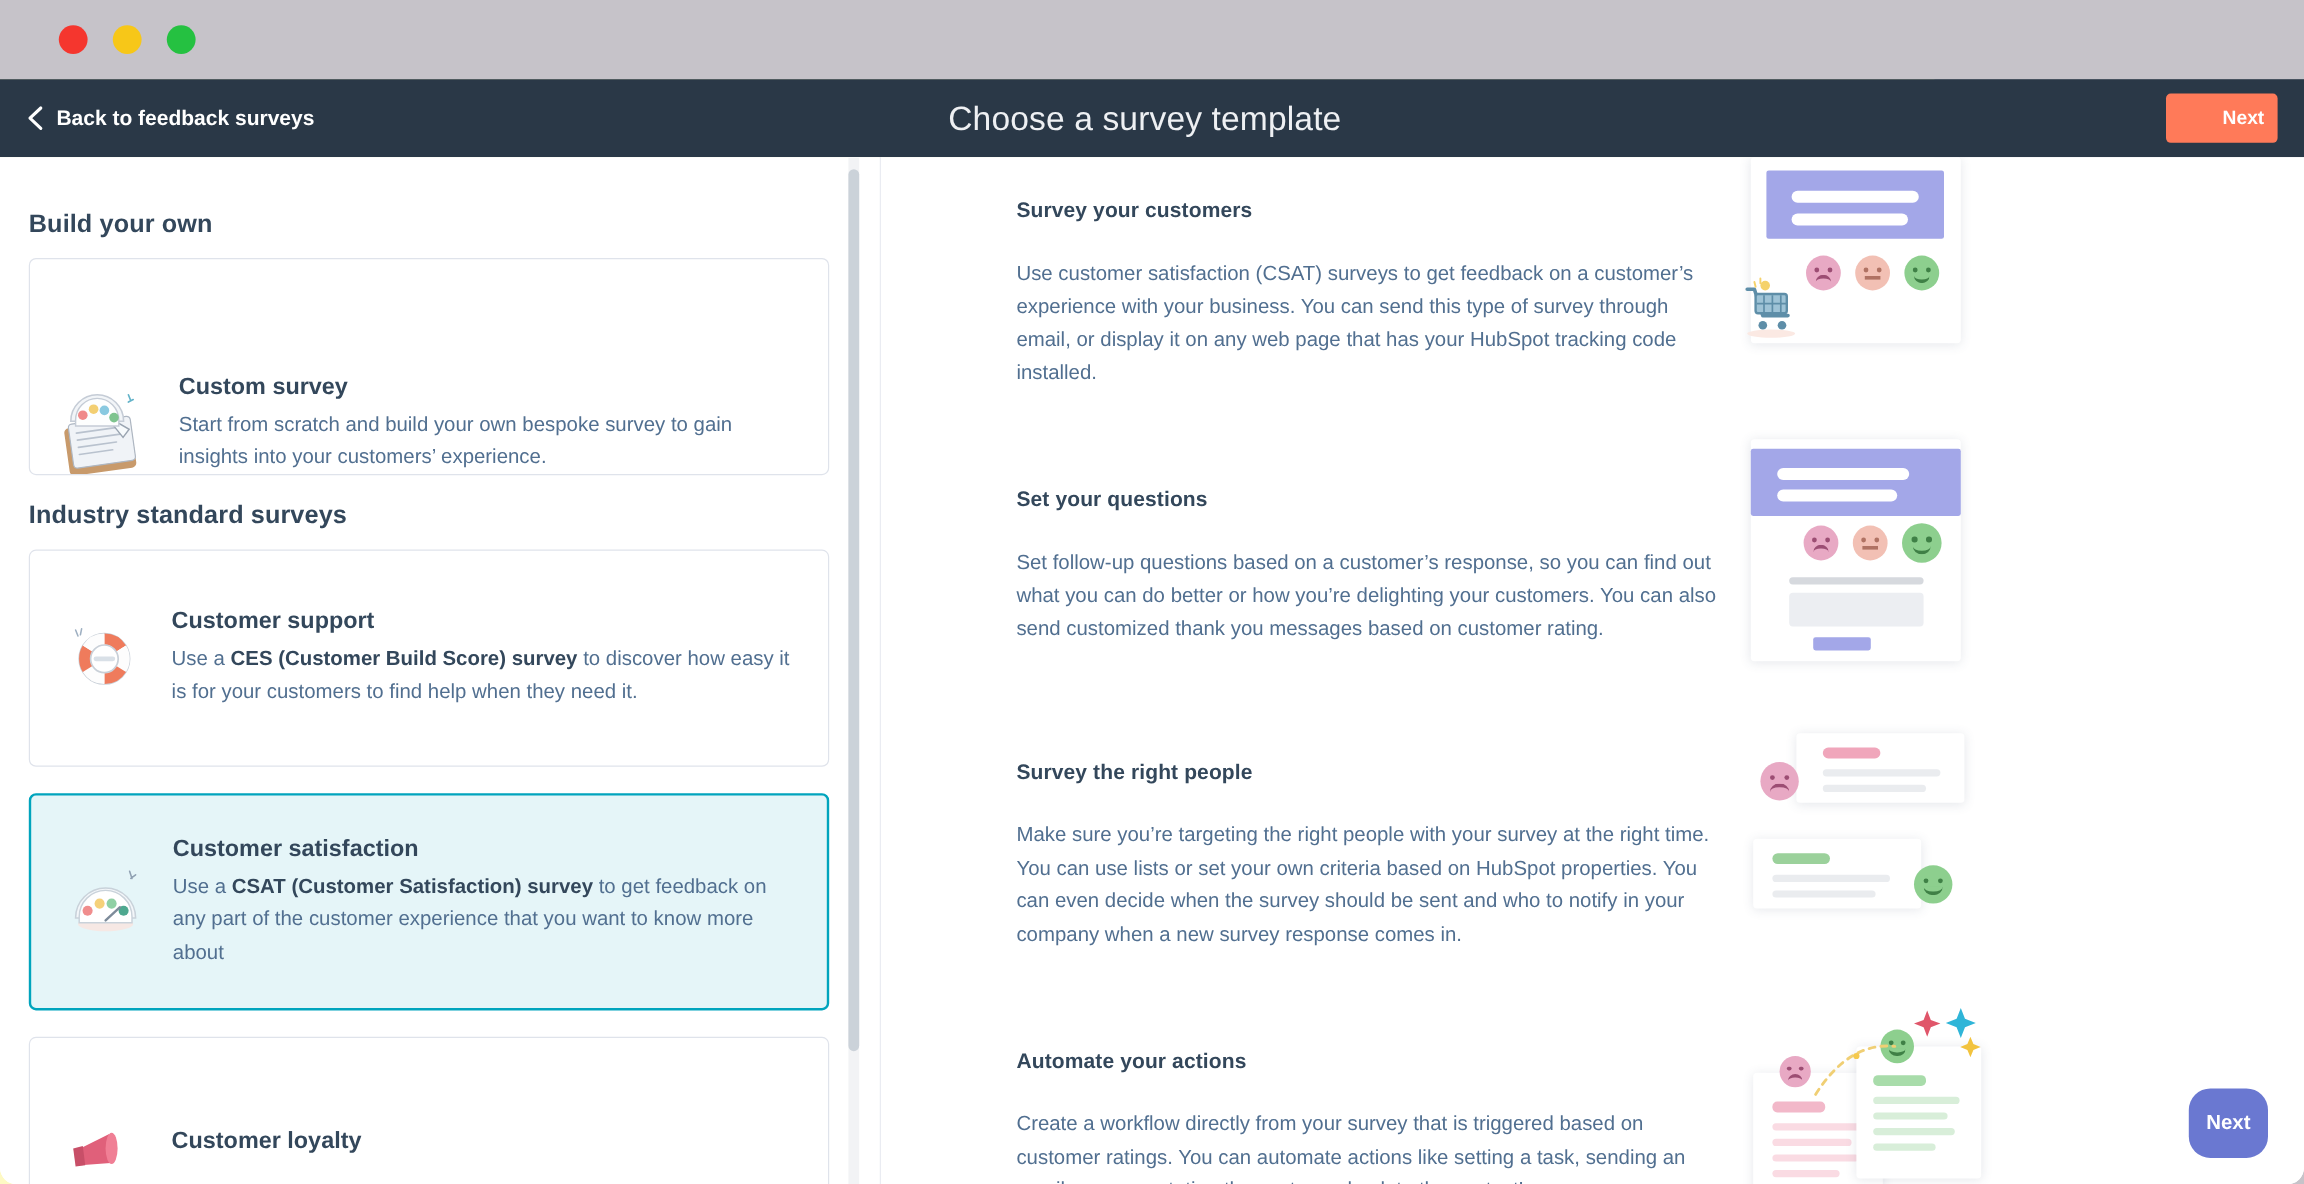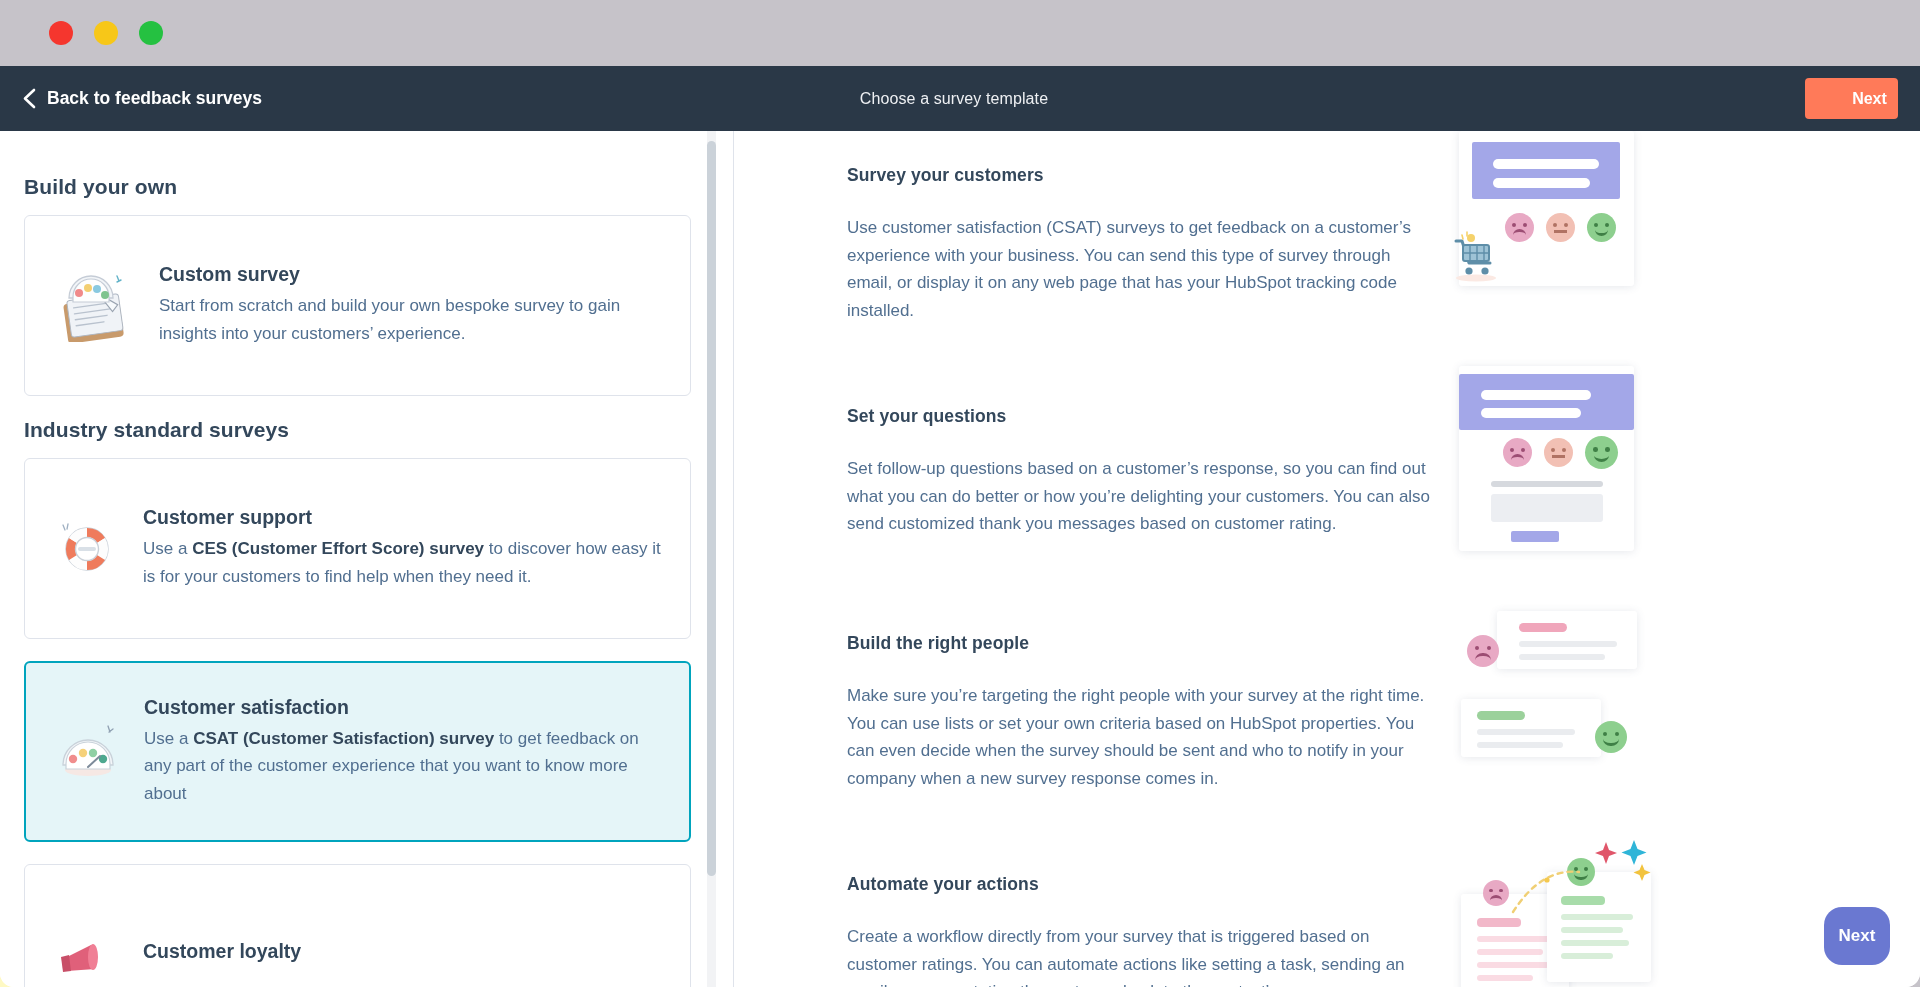--- a/index.html
+++ b/index.html
@@ -48,21 +48,21 @@
   }
   #back-chevron {
     display: block;
     width: 14px; height: 21px;
   }
   #topbar-title {
     position: absolute;
     left: 0; right: 12px;
     text-align: center;
     color: #eef0f3;
-    font-size: 16px;
+    font-size: 28px;
     letter-spacing: .1px;
   }
   #next-button {
     position: absolute;
     right: 22px; top: 12px;
     width: 93px; height: 41px;
     background: #ff7a59;
     border: none; border-radius: 4px;
     color: #ffffff;
     font-family: "Liberation Sans", sans-serif;
@@ -133,21 +133,21 @@
     margin-bottom: 6px;
   }
   .tpl-card .tpl-desc {
     font-size: 17px;
     line-height: 1.62;
     color: #516f90;
   }
   .tpl-card .tpl-desc b { color: #33475b; font-weight: bold; }
 
   
-  #card-custom { padding-left: 34px; }
+  #card-custom { padding-left: 24px; align-items: flex-end; }
   #card-custom .thumb { margin-right: 28px; }
   #card-custom .tpl-desc { max-width: 470px; }
 
   #sidebar-scrollbar-track {
     position: absolute;
     right: 17px; top: 0;
     width: 9px; height: 856px;
     background: #f2f3f5;
   }
   #sidebar-scrollbar-thumb {
@@ -347,21 +347,21 @@
                 <path d="M4 33 a21 21 0 0 1 0 -22 l8 5 a12 12 0 0 0 0 12 Z" fill="#ef7b5c"></path>
                 <path d="M4 11 a21 21 0 0 1 18 -10 v9 a12 12 0 0 0 -10 6 Z" fill="#fdfdfd"></path>
                 <circle cx="22" cy="22" r="11.5" fill="#ffffff" stroke="#c9d0d8" stroke-width="1.4"></circle>
                 <rect x="13" y="20" width="18" height="4" rx="2" fill="#d9e0e7"></rect>
               </g>
               <path d="M12 12 l2 5 M17 11 l-1 5" stroke="#9fb0c2" stroke-width="1.3" stroke-linecap="round" fill="none"></path>
             </svg>
           </div>
           <div class="txt">
             <div class="tpl-title">Customer support</div>
-            <div class="tpl-desc"><span>Use a </span><b>CES (Customer Effort Score) survey</b><span> to discover how easy it is for your customers to find help when they need it.</span></div>
+            <div class="tpl-desc"><span>Use a </span><b>CES (Customer Build Score) survey</b><span> to discover how easy it is for your customers to find help when they need it.</span></div>
           </div>
         </div>
 
         <div class="tpl-card selected">
           <div class="thumb">
             <svg viewBox="0 0 72 72" width="72" height="72">
               <g transform="translate(8,18)">
                 <ellipse cx="28" cy="36" rx="23" ry="6" fill="#f6e8e4"></ellipse>
                 <path d="M3 31 A25 25 0 0 1 53 31 L45 31 A17 17 0 0 0 11 31 Z" fill="#f3f6f9" stroke="#c9d2da" stroke-width="1.3"></path>
                 <path d="M6 30 A22 22 0 0 1 50 30 L50 35 L6 35 Z" fill="#ffffff" stroke="#c9d2da" stroke-width="1.2"></path>
@@ -484,21 +484,21 @@
               </div>
               <div class="grey-line" style="position:absolute;top:115px;left:32px;width:112px;height:6px;background:#d6d9de;"></div>
               <div style="position:absolute;top:128px;left:32px;width:112px;height:28px;background:#eceef2;border-radius:3px;"></div>
               <div style="position:absolute;top:165px;left:52px;width:48px;height:11px;background:#a3a7e8;border-radius:2px;"></div>
             </div>
           </div>
         </div>
 
         <div class="feature-row">
           <div class="feature-copy">
-            <h3>Build the right people</h3>
+            <h3>Survey the right people</h3>
             <p>Make sure you’re targeting the right people with your survey at the right time. You can use lists or set your own criteria based on HubSpot properties. You can even decide when the survey should be sent and who to notify in your company when a new survey response comes in.</p>
           </div>
           <div class="feature-art">
             <div style="position:relative;width:185px;height:180px;margin-top:-12px;">
               <div class="card-shape" style="position:absolute;top:12px;left:38px;width:140px;height:58px;">
                 <div style="position:absolute;top:12px;left:22px;width:48px;height:9px;background:#f0a6bb;border-radius:5px;"></div>
                 <div class="grey-line" style="position:absolute;top:30px;left:22px;width:98px;height:6px;"></div>
                 <div class="grey-line" style="position:absolute;top:43px;left:22px;width:86px;height:6px;"></div>
               </div>
               <span class="face sad" style="position:absolute;top:36px;left:8px;width:32px;height:32px;">

